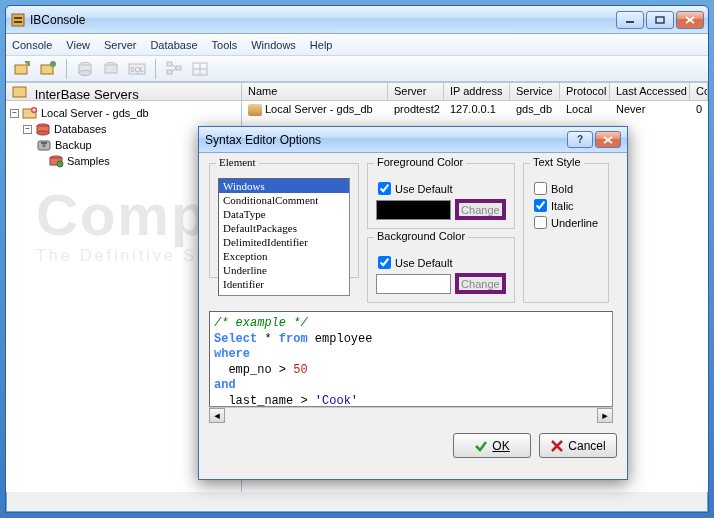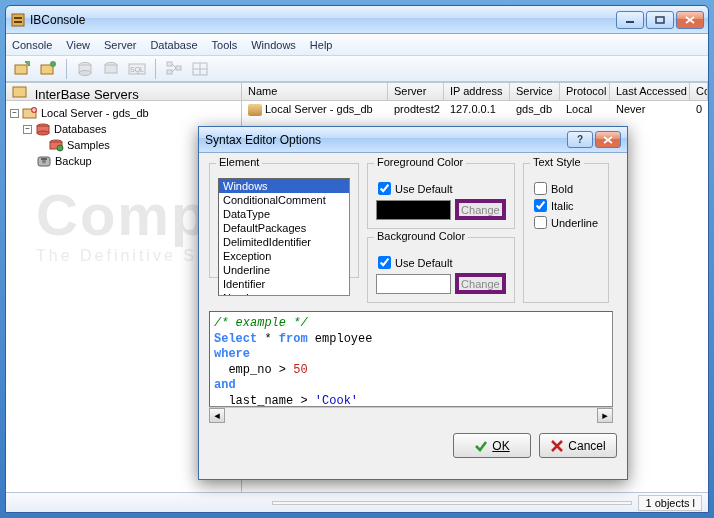--- a/index.html
+++ b/index.html
@@ -101,21 +101,21 @@
 .dialog .dlg-titlebar {
   height: 26px; background: linear-gradient(#e8f2ff, #c0ddfb 45%, #a8cdf5 46%, #cde4ff);
   display: flex; align-items: center; padding: 0 6px;
   border-bottom: 1px solid #8aa8d0;
 }
 .dlg-titlebar .title { flex: 1; font-size: 12px; color: #000; }
 .dlg-titlebar .win-btn { width: 26px; height: 17px; }
 .dlg-body { padding: 10px; display: flex; flex-wrap: wrap; gap: 8px; }
 .groupbox { border: 1px solid #c8c8c8; position: relative; padding: 14px 8px 8px; }
 .groupbox .legend { position: absolute; top: -8px; left: 6px; background: #f0f0f0; padding: 0 3px; font-size: 11px; }
-.element-box { width: 150px; height: 115px; }
+.element-box { width: 150px; height: 115px; font-family: Liberation Serif, serif; }
 .element-list {
   width: 100%; height: 118px; background: #fff;
   border: 1px solid #888; border-top-color: #666; border-left-color: #666;
   overflow-y: scroll; font-size: 11px;
 }
 .element-list .item { padding: 1px 4px; }
 .element-list .item.sel { background: #3165c9; color: #fff; }
 .color-box { width: 148px; }
 .fg-box { height: 66px; }
 .bg-box { height: 66px; }
@@ -251,36 +251,36 @@
           <span class="tree-indent" style="width:13px"></span>
           <span class="tree-toggle">−</span>
           <span class="node-icon"><svg width="16" height="14">
                 <ellipse cx="8" cy="4" rx="6" ry="2" fill="#e87060" stroke="#a04030"></ellipse>
                 <rect x="2" y="4" width="12" height="7" fill="#e87060" stroke="#a04030"></rect>
                 <ellipse cx="8" cy="11" rx="6" ry="2" fill="#d86050" stroke="#a04030"></ellipse>
               </svg></span>
           <span>Databases</span>
         </div>
         <div class="tree-node">
+          <span class="tree-indent" style="width:26px"></span>
+          <span class="node-icon"><svg width="16" height="14">
+                <rect x="2" y="3" width="12" height="9" rx="2" fill="#b8b8b8" stroke="#606060"></rect>
+                <circle cx="8" cy="7.5" r="2" fill="#808080"></circle>
+                <rect x="5" y="4" width="6" height="2" fill="#606060"></rect>
+              </svg></span>
+          <span>Backup</span>
+        </div>
+        <div class="tree-node">
           <span class="tree-indent" style="width:38px"></span>
           <span class="node-icon"><svg width="16" height="14">
                 <ellipse cx="8" cy="4" rx="6" ry="2" fill="#e87060" stroke="#a04030"></ellipse>
                 <rect x="2" y="4" width="12" height="7" fill="#e87060" stroke="#a04030"></rect>
                 <circle cx="12" cy="10" r="3" fill="#50a050" stroke="#307030"></circle>
               </svg></span>
           <span>Samples</span>
-        </div>
-        <div class="tree-node">
-          <span class="tree-indent" style="width:26px"></span>
-          <span class="node-icon"><svg width="16" height="14">
-                <rect x="2" y="3" width="12" height="9" rx="2" fill="#b8b8b8" stroke="#606060"></rect>
-                <circle cx="8" cy="7.5" r="2" fill="#808080"></circle>
-                <rect x="5" y="4" width="6" height="2" fill="#606060"></rect>
-              </svg></span>
-          <span>Backup</span>
         </div>
       </div>
     </div>
 
     <div class="list-panel">
       <div class="watermark">
         <div><span>ComponentSource</span><sup style="font-size:18px">®</sup></div>
         <div class="sub">The Definitive Source of Software Components</div>
       </div>
       <div class="list-header">
@@ -297,24 +297,20 @@
         <div class="cell" style="width:56px">prodtest2</div>
         <div class="cell" style="width:66px">127.0.0.1</div>
         <div class="cell" style="width:50px">gds_db</div>
         <div class="cell" style="width:50px">Local</div>
         <div class="cell" style="width:80px">Never</div>
         <div class="cell" style="flex:1;text-align:right">0</div>
       </div>
     </div>
   </div>
 
-  <div class="statusbar">
-    <span class="seg" style="width:360px"></span>
-    <span class="seg">1 objects l</span>
-  </div>
 </div>
 
 <div class="dialog">
   <div class="dlg-titlebar">
     <span class="title">Syntax Editor Options</span>
     <div class="win-btn" style="margin-right:2px">
         <span style="color:#304060;font-weight:bold">?</span>
       </div>
     <div class="win-btn close">
         <svg width="10" height="8">

